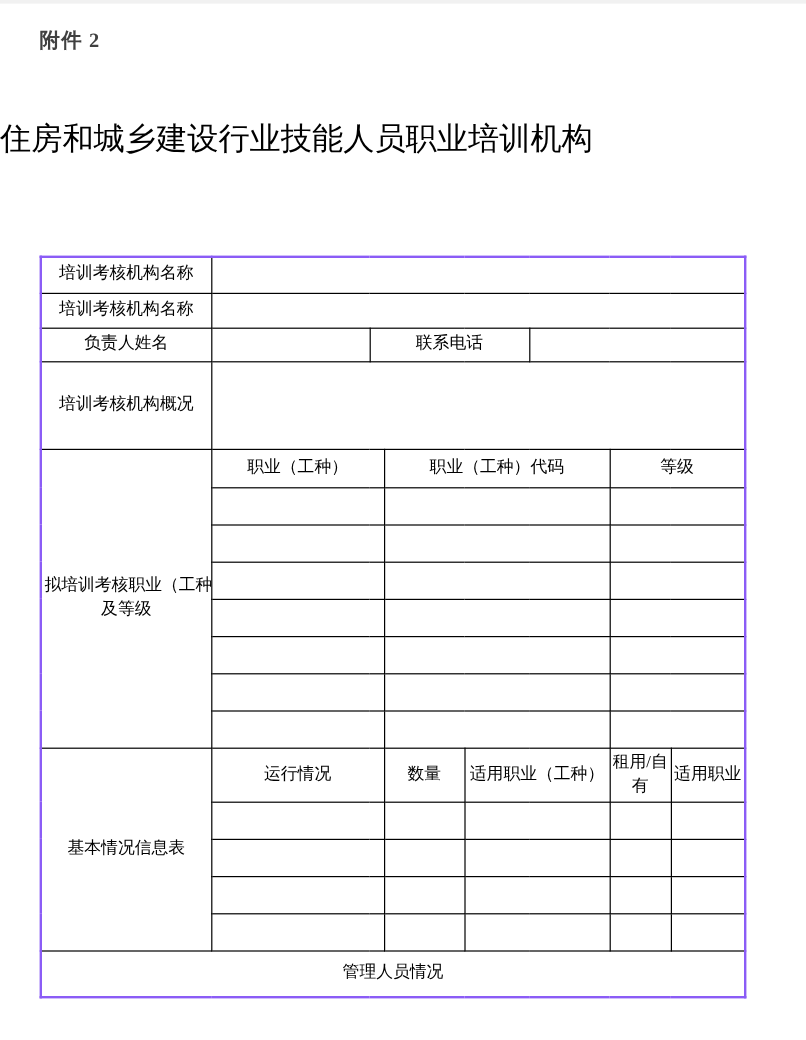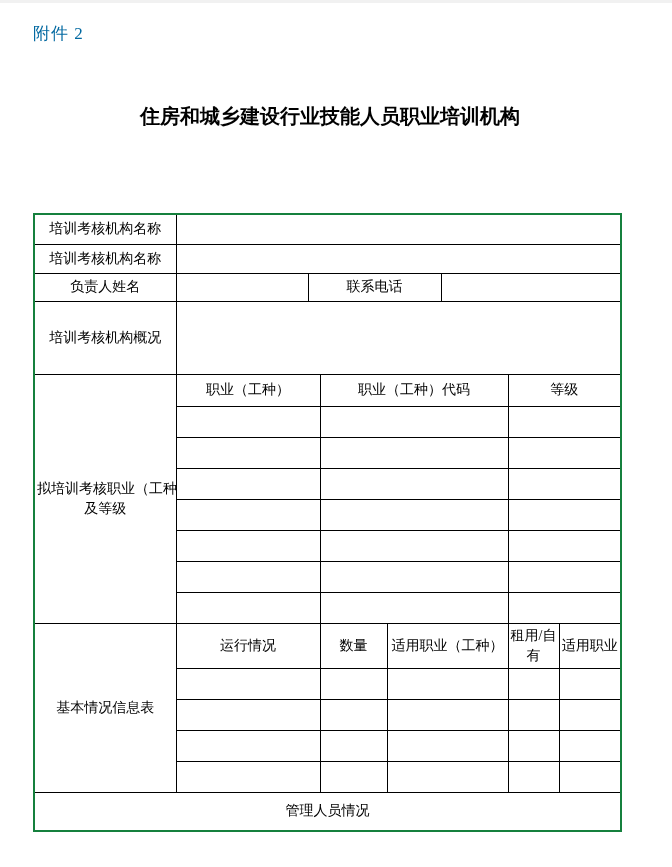--- a/index.html
+++ b/index.html
@@ -17,39 +17,40 @@
     position: absolute;
     top: 0; left: 0;
     width: 672px; height: 3px;
     background: #f1f1f1;
   }
   .attachment {
     position: absolute;
     left: 33px; top: 22px;
     font-size: 17px;
     letter-spacing: 1px;
-    color: #0369a1;
+    color: #404040;
+    font-weight: bold;
   }
   .doc-title {
     position: absolute;
     left: 0; top: 97px;
     width: 660px;
-    text-align: center;
-    font-size: 20px;
-    font-weight: bold;
+    text-align: left;
+    font-size: 26px;
+    font-weight: normal;
     line-height: 38px;
     color: #000000;
   }
   table.form {
     position: absolute;
     left: 33px; top: 213px;
     width: 587px;
     border-collapse: collapse;
     table-layout: fixed;
-    border: 2px solid #15803d;
+    border: 2px solid #8b5cf6;
   }
   table.form td {
     border: 1px solid #000000;
     text-align: center;
     vertical-align: middle;
     font-size: 14px;
     line-height: 1.4;
     padding: 0 2px;
     overflow: hidden;
   }

